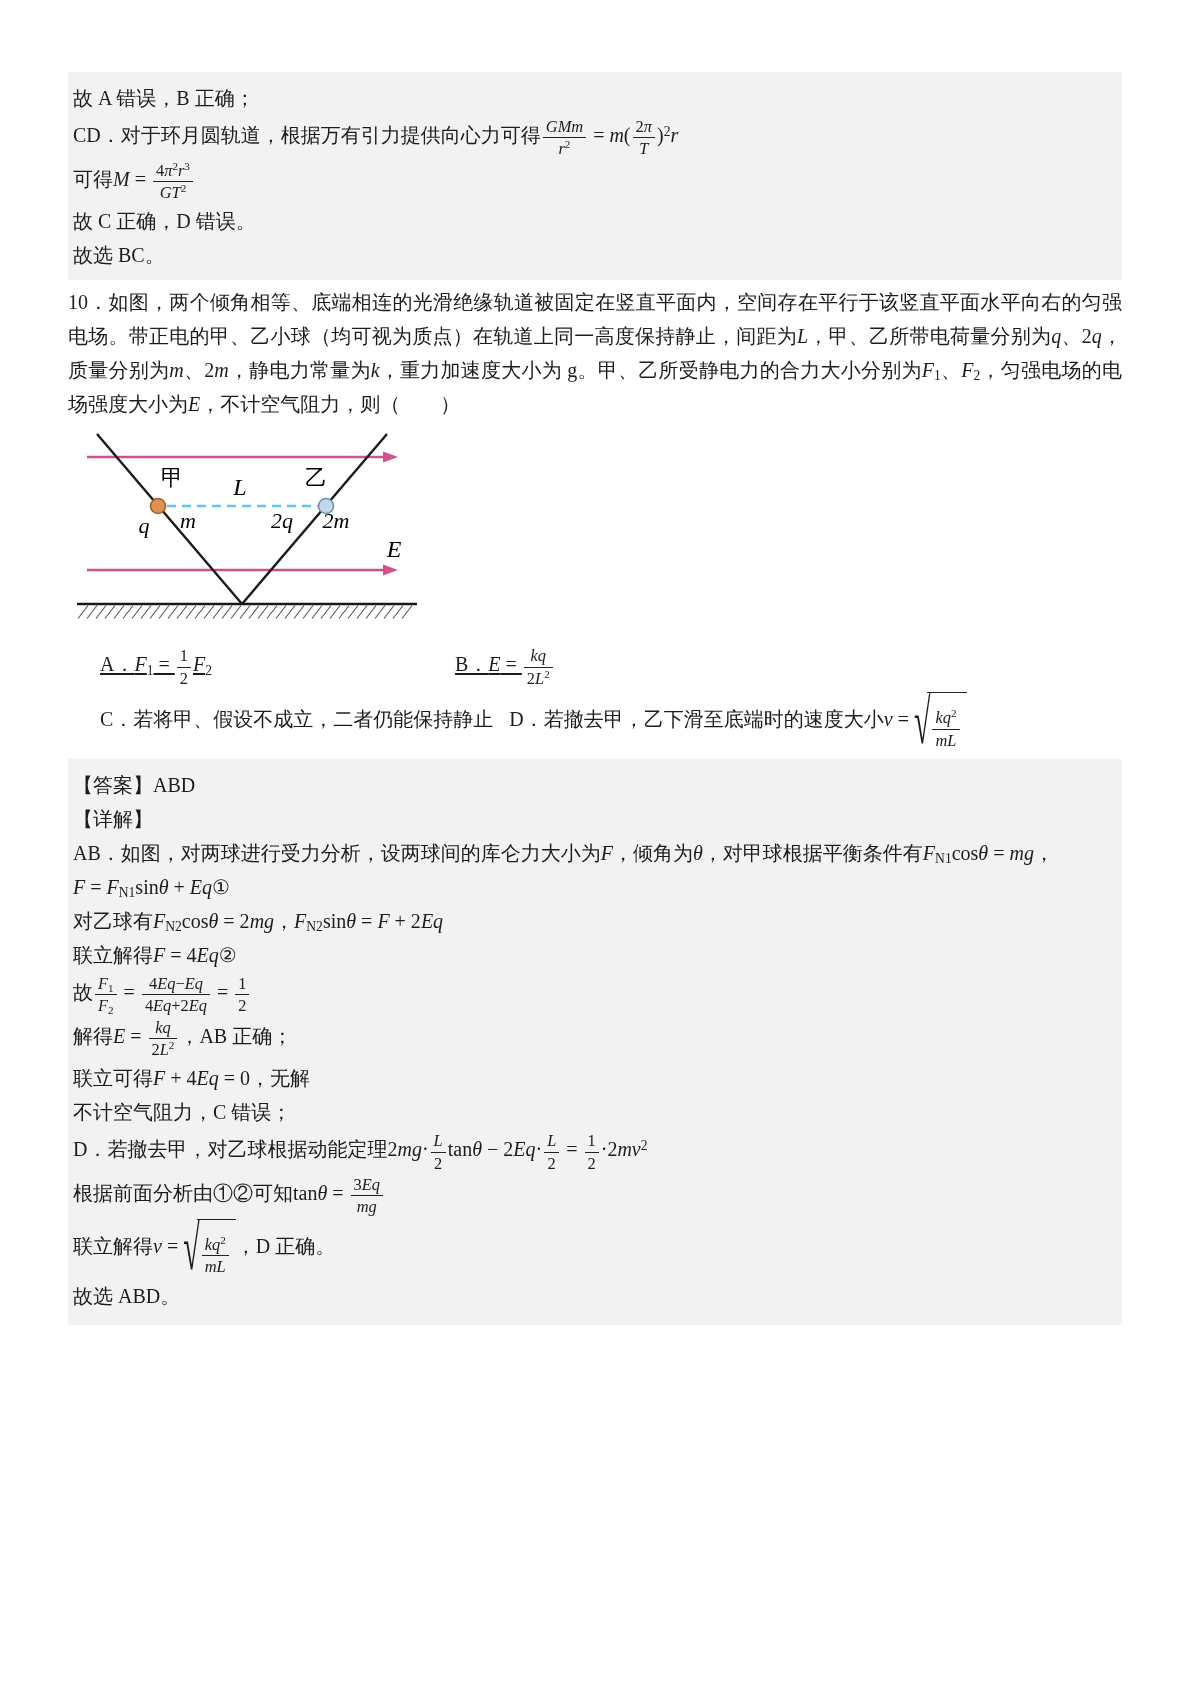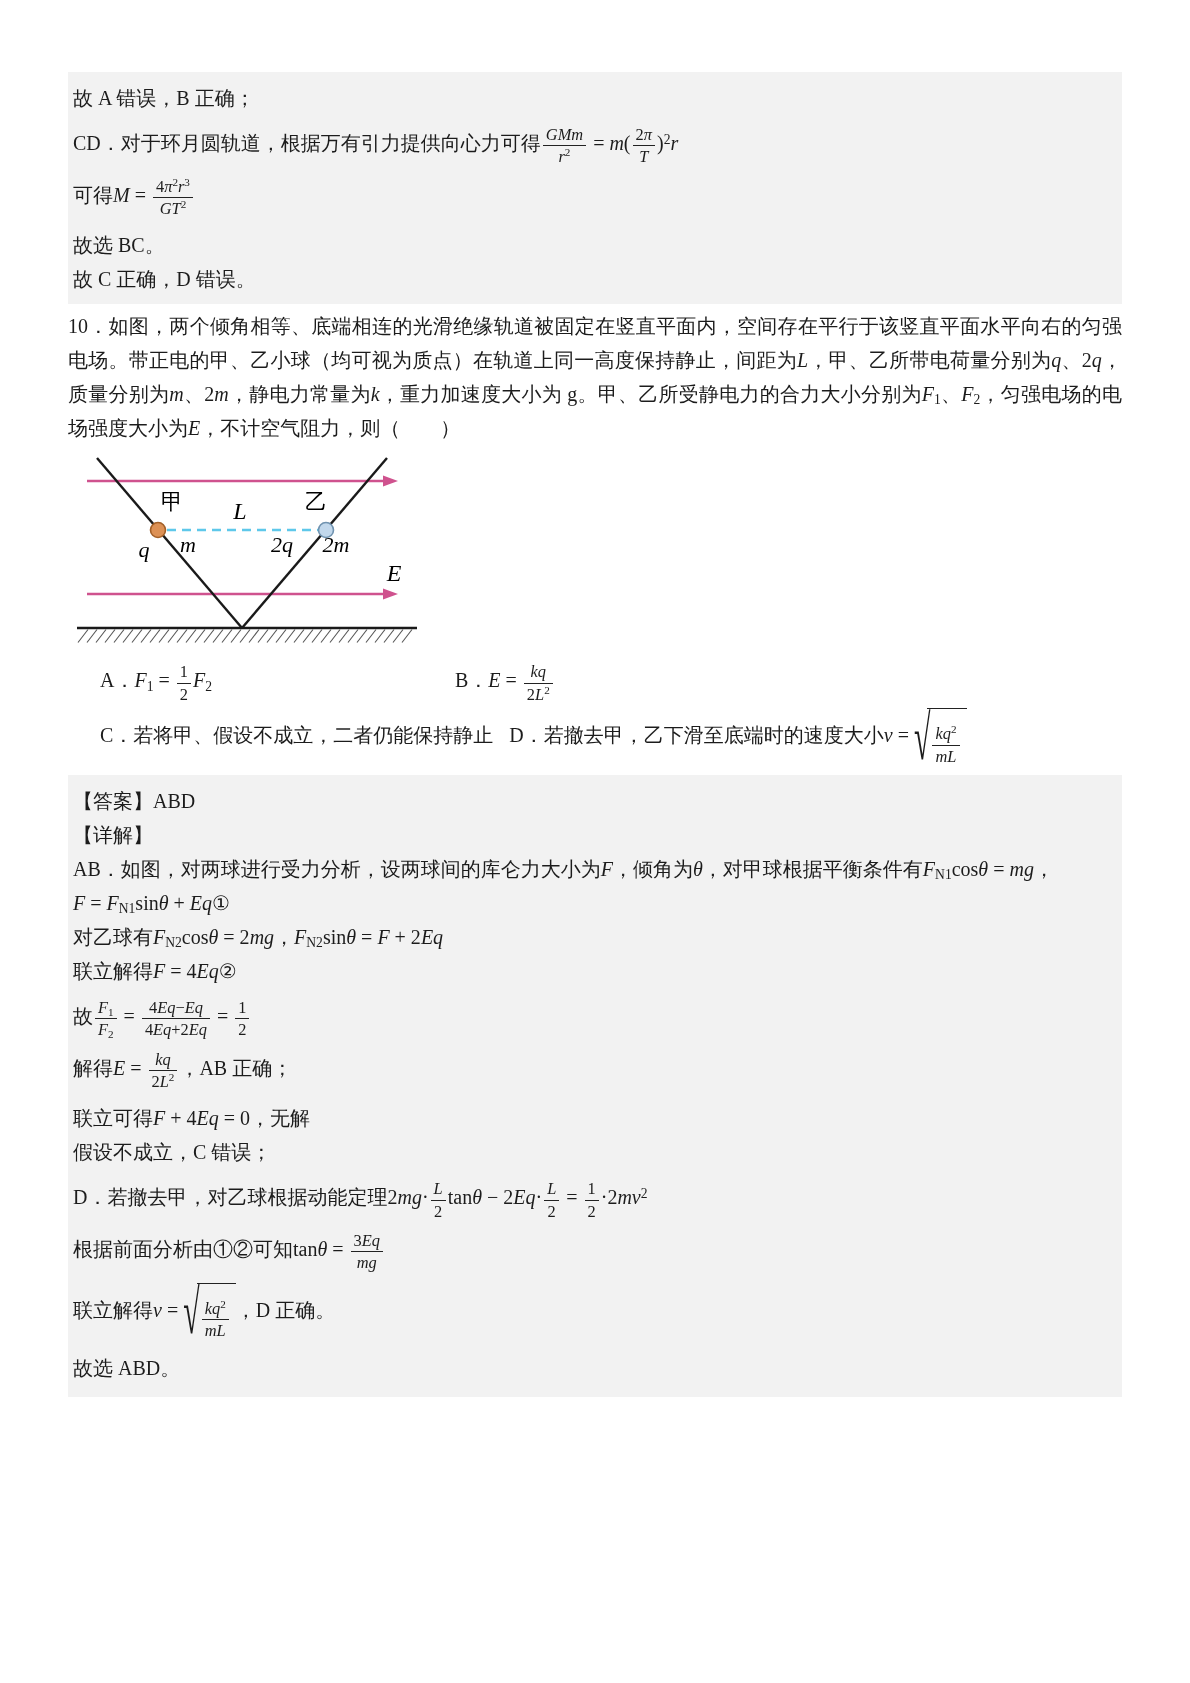--- a/index.html
+++ b/index.html
@@ -9,53 +9,53 @@
     font-family:"Liberation Serif","DejaVu Serif",serif;
     font-size:20px;
   }
   .page{position:relative;width:1190px;height:1683px;overflow:hidden;background:#ffffff;}
   .content{position:absolute;left:68px;top:72px;width:1054px;}
   .block{width:100%;box-sizing:border-box;}
   .gray{background:#f2f2f2;}
   #sec-top{padding:9px 6px 8px 5px;}
   #sec-ans{padding:9px 6px 12px 5px;margin-top:8px;}
   .ln{line-height:34px;min-height:34px;}
-  .ln.tall{margin:10px 0;}
+  .ln.tall{margin:2px 0;}
   sub{font-size:0.68em;vertical-align:-0.25em;line-height:0;}
   sup{font-size:0.68em;vertical-align:0.5em;line-height:0;}
   .vit{font-style:italic;}
   .frac{display:inline-block;vertical-align:middle;text-align:center;font-size:0.82em;line-height:1.18;margin:0 2px;}
   .frac .num{display:block;border-bottom:1.4px solid #222;padding:0 3px 1px 3px;}
   .frac .den{display:block;padding:1px 3px 0 3px;}
   .sqrt{display:inline-flex;align-items:center;vertical-align:middle;white-space:nowrap;}
   .sqrt .rad{display:inline-block;font-size:1.5em;line-height:1;transform:scaleY(2.1);transform-origin:55% 50%;margin-right:-3px;}
   .sqrt .cand{display:inline-block;border-top:1.7px solid #222;padding:15px 5px 1px 3px;}
   .para{text-align:justify;line-height:34px;margin-top:5px;}
   .figure{margin:8px 0 0 4px;}
-  .opt-row1{display:flex;padding-left:32px;margin-top:4px;}
+  .opt-row1{display:flex;padding-left:32px;margin-top:12px;text-decoration:underline;}
   .opt-a{width:355px;}
   .opt-row2{padding-left:32px;margin-top:4px;white-space:nowrap;}
   #opt-d{margin-left:16px;}
   .opt{display:inline-block;line-height:34px;}
   .dia-cjk{font-size:22px;}
   .dia-var{font-style:italic;font-size:22px;}
   .dia-var-lg{font-style:italic;font-size:24px;}
 </style>
 </head>
 <body>
 
 <div class="page">
   <div class="content">
 
     <section class="block gray" id="sec-top">
         <div class="ln">故 A 错误，B 正确；</div>
         <div class="ln tall">CD．对于环月圆轨道，根据万有引力提供向心力可得<span class="frac"><span class="num"><span class="vit">GMm</span></span><span class="den"><span class="vit">r</span><sup>2</sup></span></span> = <span class="vit">m</span>(<span class="frac"><span class="num">2<span class="vit">π</span></span><span class="den"><span class="vit">T</span></span></span>)<sup>2</sup><span class="vit">r</span></div>
         <div class="ln tall">可得<span class="vit">M</span> = <span class="frac"><span class="num">4<span class="vit">π</span><sup>2</sup><span class="vit">r</span><sup>3</sup></span><span class="den"><span class="vit">GT</span><sup>2</sup></span></span></div>
+        <div class="ln">故 C 正确，D 错误。</div>
         <div class="ln">故选 BC。</div>
-        <div class="ln">故 C 正确，D 错误。</div>
       </section>
 
     <section class="block">
       <div class="para" id="q10-para">10．如图，两个倾角相等、底端相连的光滑绝缘轨道被固定在竖直平面内，空间存在平行于该竖直平面水平向右的匀强电场。带正电的甲、乙小球（均可视为质点）在轨道上同一高度保持静止，间距为<span class="vit">L</span>，甲、乙所带电荷量分别为<span class="vit">q</span>、2<span class="vit">q</span>，质量分别为<span class="vit">m</span>、2<span class="vit">m</span>，静电力常量为<span class="vit">k</span>，重力加速度大小为 g。甲、乙所受静电力的合力大小分别为<span class="vit">F</span><sub>1</sub>、<span class="vit">F</span><sub>2</sub>，匀强电场的电场强度大小为<span class="vit">E</span>，不计空气阻力，则（　　）</div>
 
       <figure class="figure" style="margin-block:8px 0;">
         <svg width="370" height="200" viewBox="0 0 370 200">
 
           <line x1="15" y1="28" x2="312" y2="28" stroke-width="2.3" stroke="#cf528e"></line>
           <polygon points="311,22.5 326,28 311,33.5" fill="#cf528e"></polygon>
@@ -137,21 +137,21 @@
     <section class="block gray" id="sec-ans">
         <div class="ln">【答案】ABD</div>
         <div class="ln">【详解】</div>
         <div class="ln">AB．如图，对两球进行受力分析，设两球间的库仑力大小为<span class="vit">F</span>，倾角为<span class="vit">θ</span>，对甲球根据平衡条件有<span class="vit">F</span><sub>N1</sub>cos<span class="vit">θ</span> = <span class="vit">mg</span>，</div>
         <div class="ln"><span class="vit">F</span> = <span class="vit">F</span><sub>N1</sub>sin<span class="vit">θ</span> + <span class="vit">Eq</span>①</div>
         <div class="ln">对乙球有<span class="vit">F</span><sub>N2</sub>cos<span class="vit">θ</span> = 2<span class="vit">mg</span>，<span class="vit">F</span><sub>N2</sub>sin<span class="vit">θ</span> = <span class="vit">F</span> + 2<span class="vit">Eq</span></div>
         <div class="ln">联立解得<span class="vit">F</span> = 4<span class="vit">Eq</span>②</div>
         <div class="ln tall">故<span class="frac"><span class="num"><span class="vit">F</span><sub>1</sub></span><span class="den"><span class="vit">F</span><sub>2</sub></span></span> = <span class="frac"><span class="num">4<span class="vit">Eq</span>−<span class="vit">Eq</span></span><span class="den">4<span class="vit">Eq</span>+2<span class="vit">Eq</span></span></span> = <span class="frac"><span class="num">1</span><span class="den">2</span></span></div>
         <div class="ln tall">解得<span class="vit">E</span> = <span class="frac"><span class="num"><span class="vit">kq</span></span><span class="den">2<span class="vit">L</span><sup>2</sup></span></span>，AB 正确；</div>
         <div class="ln">联立可得<span class="vit">F</span> + 4<span class="vit">Eq</span> = 0，无解</div>
-        <div class="ln">假设不成立，C 错误；</div>
+        <div class="ln">不计空气阻力，C 错误；</div>
         <div class="ln tall">D．若撤去甲，对乙球根据动能定理2<span class="vit">mg</span>·<span class="frac"><span class="num"><span class="vit">L</span></span><span class="den">2</span></span>tan<span class="vit">θ</span> − 2<span class="vit">Eq</span>·<span class="frac"><span class="num"><span class="vit">L</span></span><span class="den">2</span></span> = <span class="frac"><span class="num">1</span><span class="den">2</span></span>·2<span class="vit">mv</span><sup>2</sup></div>
         <div class="ln tall">根据前面分析由①②可知tan<span class="vit">θ</span> = <span class="frac"><span class="num">3<span class="vit">Eq</span></span><span class="den"><span class="vit">mg</span></span></span></div>
         <div class="ln tall">联立解得<span class="vit">v</span> = <span class="sqrt">
             <span class="rad">√</span>
             <span class="cand"><span class="frac"><span class="num"><span class="vit">kq</span><sup>2</sup></span><span class="den"><span class="vit">mL</span></span></span></span>
           </span>，D 正确。</div>
         <div class="ln">故选 ABD。</div>
       </section>
 
   </div>

